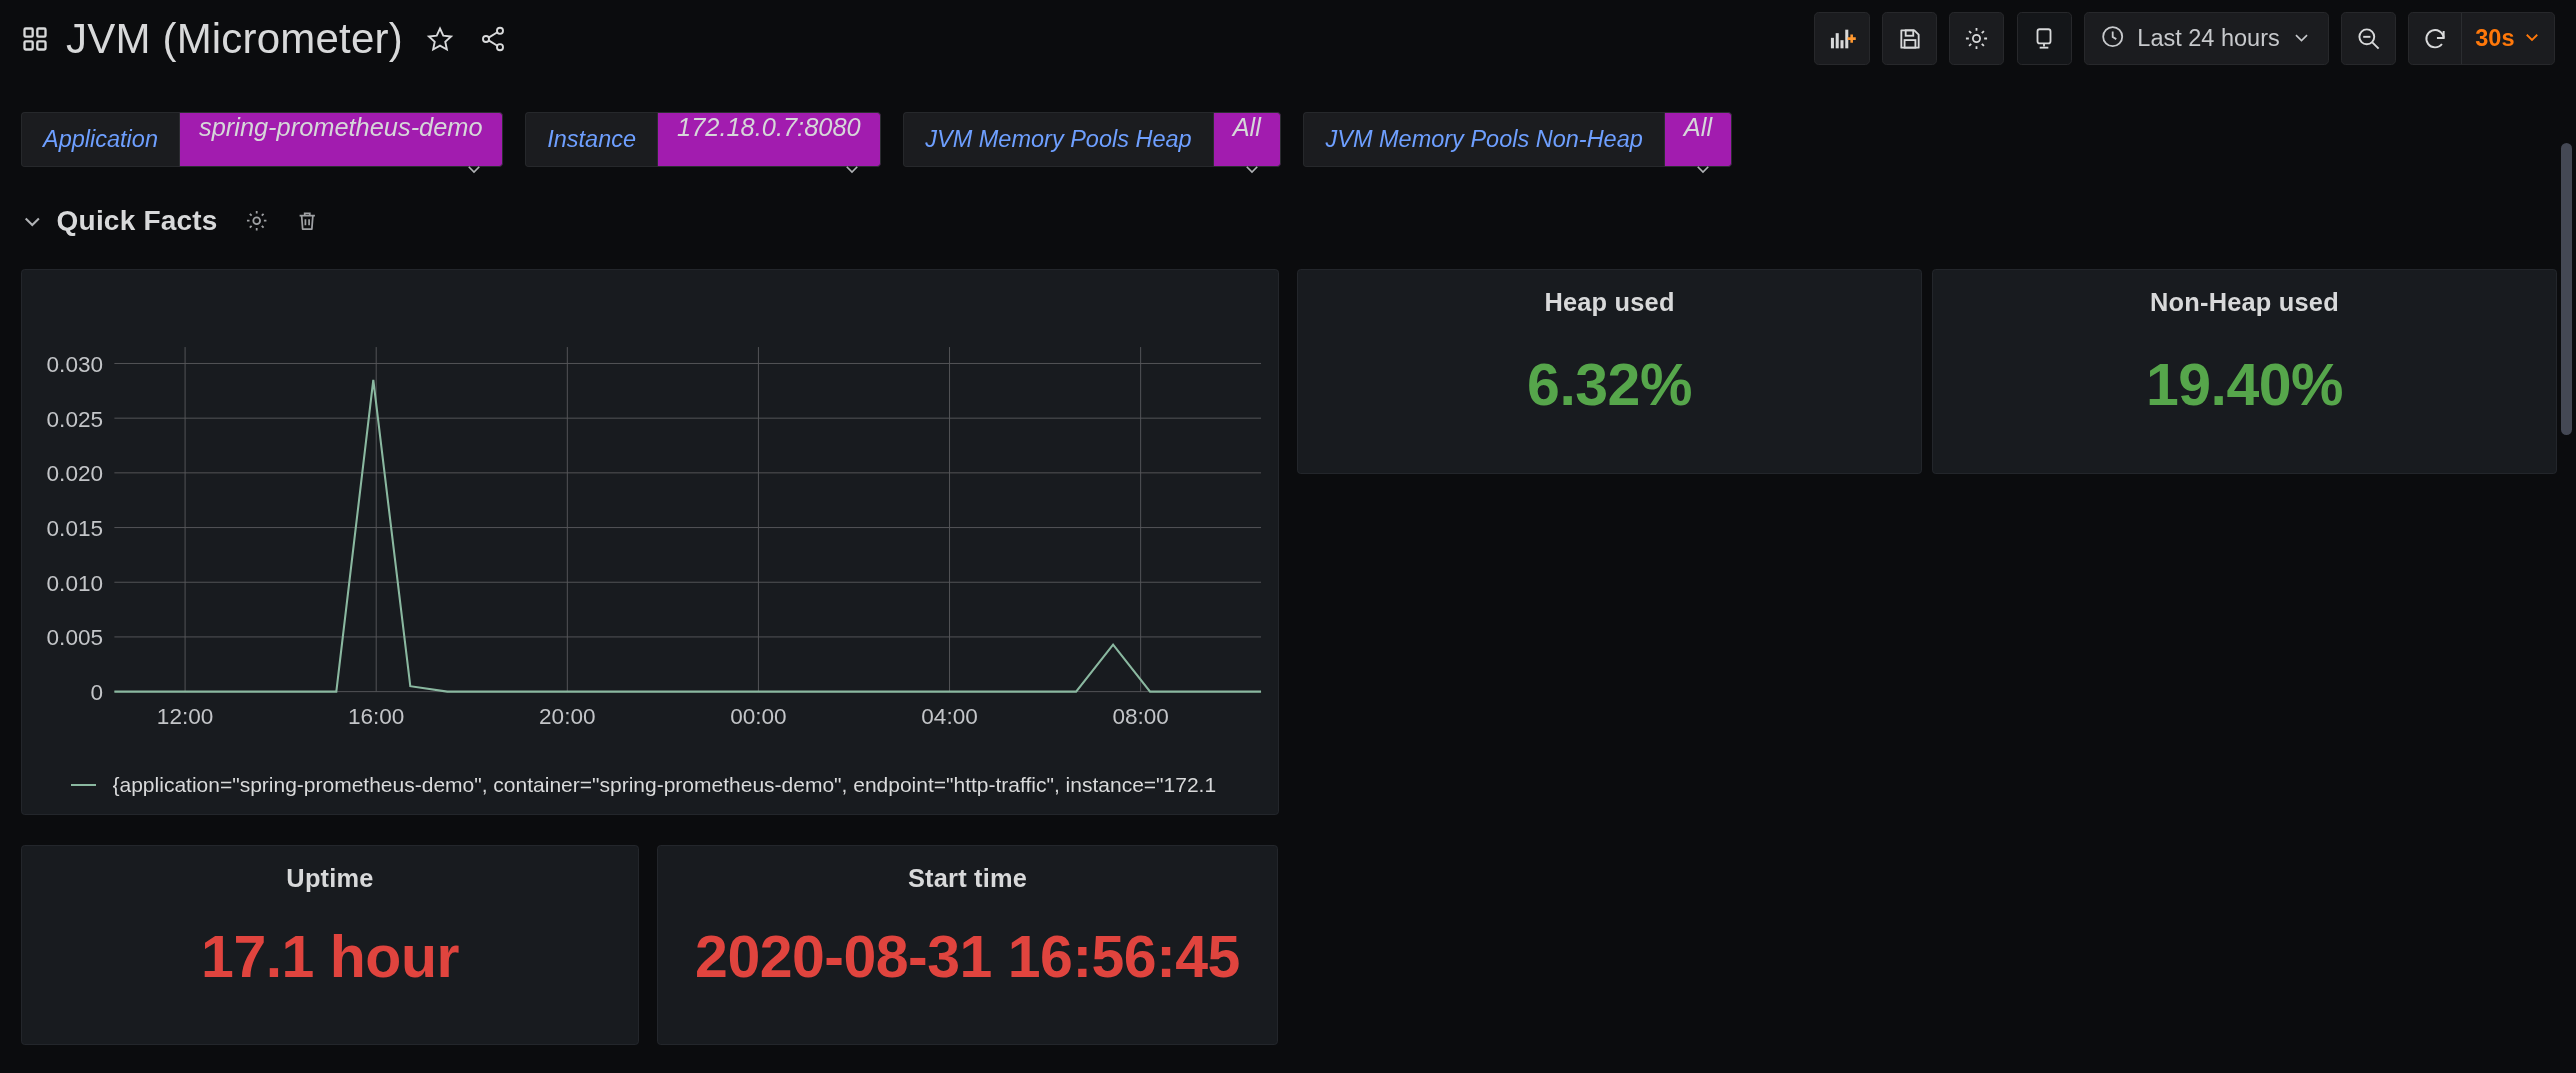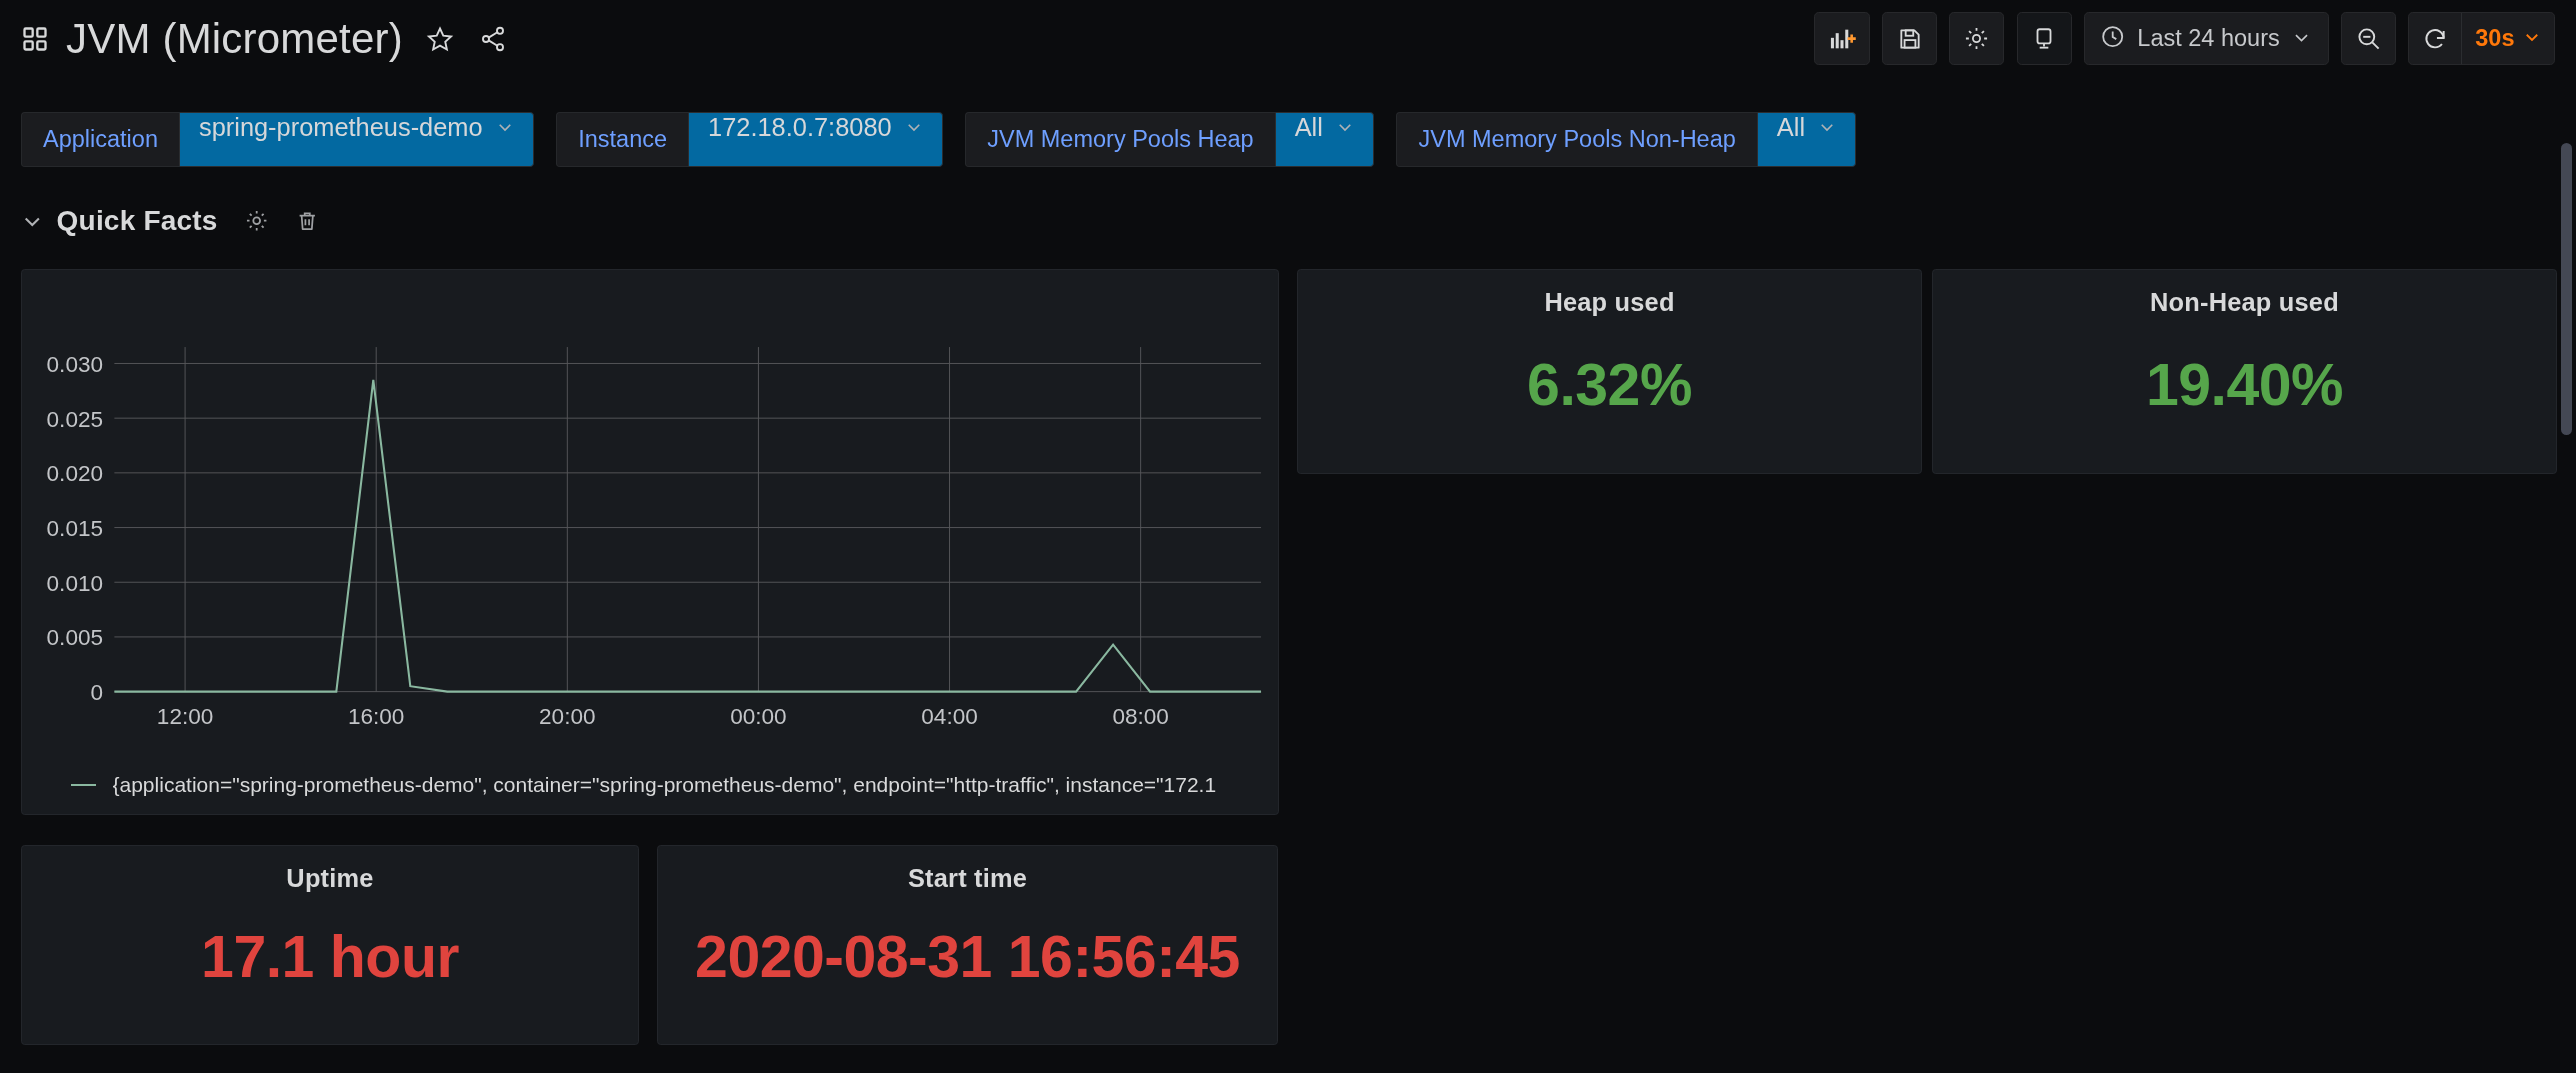--- a/index.html
+++ b/index.html
@@ -56,34 +56,34 @@
     padding: 0 13px 0 13px; display: flex; align-items: center; gap: 8.5px;
     font-size: 23.5px; color: #ff780a; font-weight: 600;
   }
   .chev { display: inline-block; }
 
   
   .submenu {
     position: absolute; left: 0; top: 104px; width: 2576px; height: 70px;
     display: flex; align-items: center; padding-left: 21px; gap: 0;
   }
-  .var-group { display: flex; align-items: stretch; margin-right: 22.6px; }
+  .var-group { display: flex; align-items: stretch; margin-right: 22.6px; font-style: italic; }
   .var-label {
     background: #1b1c1f; border: 0.9px solid #26282b;
     border-radius: 3.8px 0 0 3.8px; border-right: none;
     display: flex; align-items: center; padding: 0 21px;
     font-size: 23.5px; color: #6e9fff; white-space: nowrap;
     height: 55px;
   }
   .var-value {
-    background: #0369a1; border: 0.9px solid #2b2d30;
+    background: #a21caf; border: 0.9px solid #2b2d30;
     border-radius: 0 3.8px 3.8px 0;
-    display: flex; align-items: flex-start; gap: 13px; padding: 0 19px;
+    display: flex; align-items: flex-end; gap: 13px; padding: 0 19px;
     font-size: 25.4px; color: #d6d7d9; white-space: nowrap;
-    height: 55px; cursor: pointer;
+    height: 55px; cursor: pointer; flex-direction: column;
   }
   .var-switch-wrap {
     background: #0f1012; border: 0.9px solid #2b2d30;
     border-radius: 0 3.8px 3.8px 0;
     display: flex; align-items: center; padding: 0 19px; height: 55px;
   }
   .switch {
     width: 58px; height: 30px; border-radius: 15px; background: #3d71d9;
     position: relative; cursor: pointer;
   }

